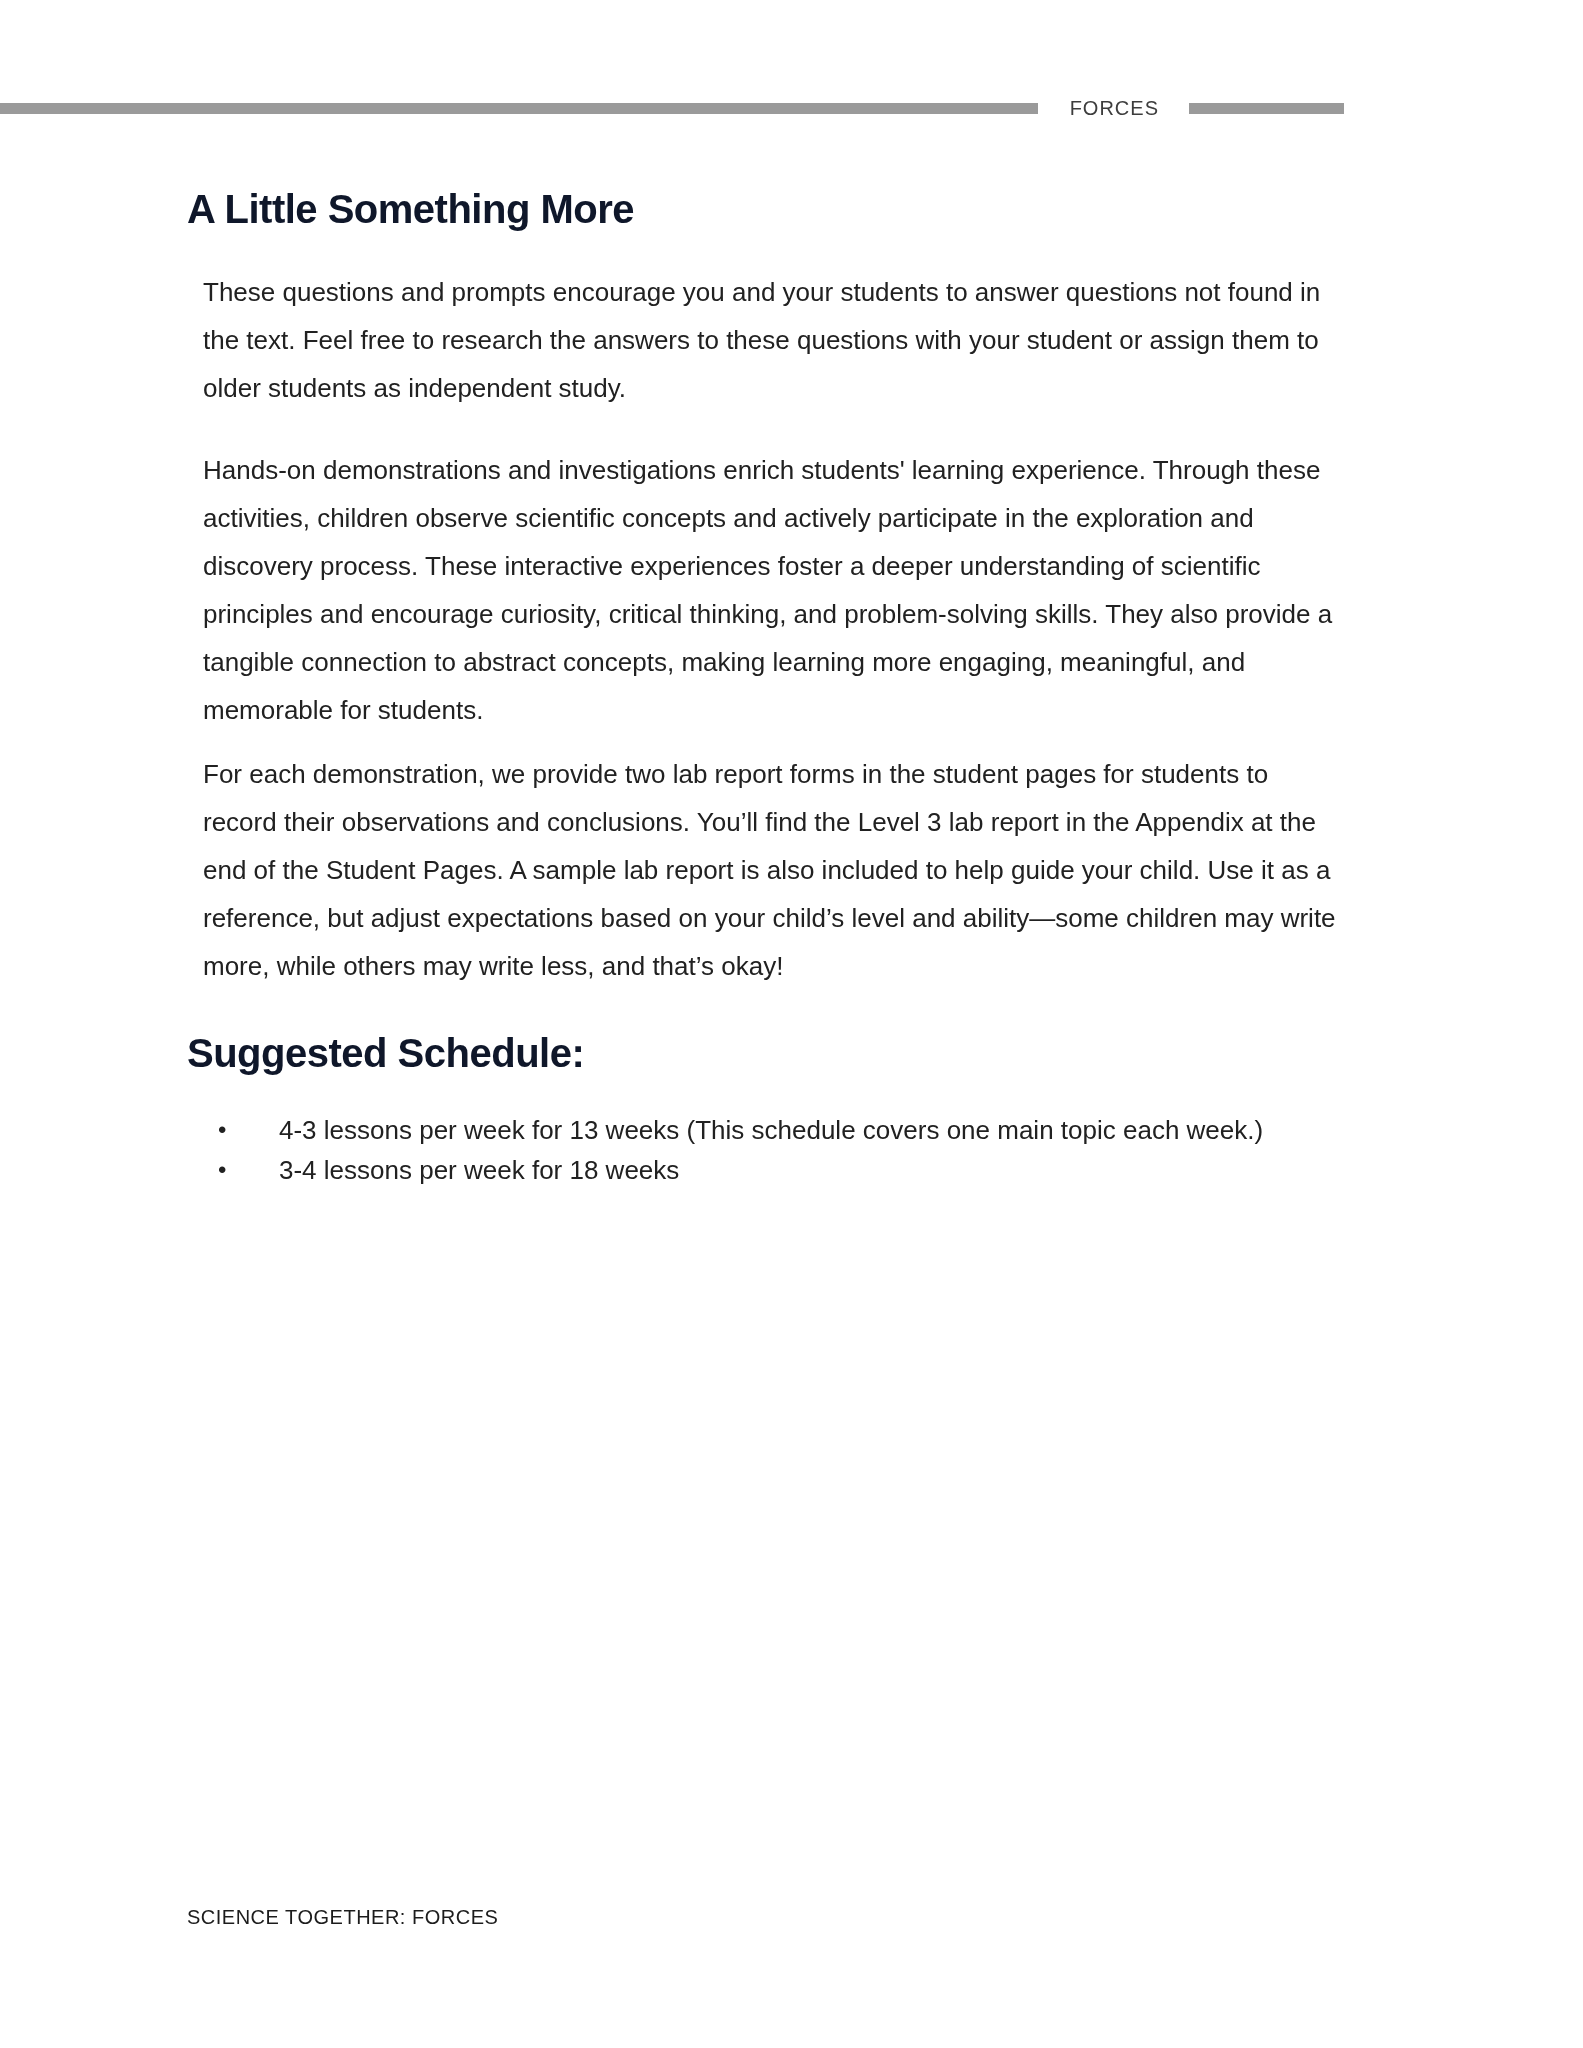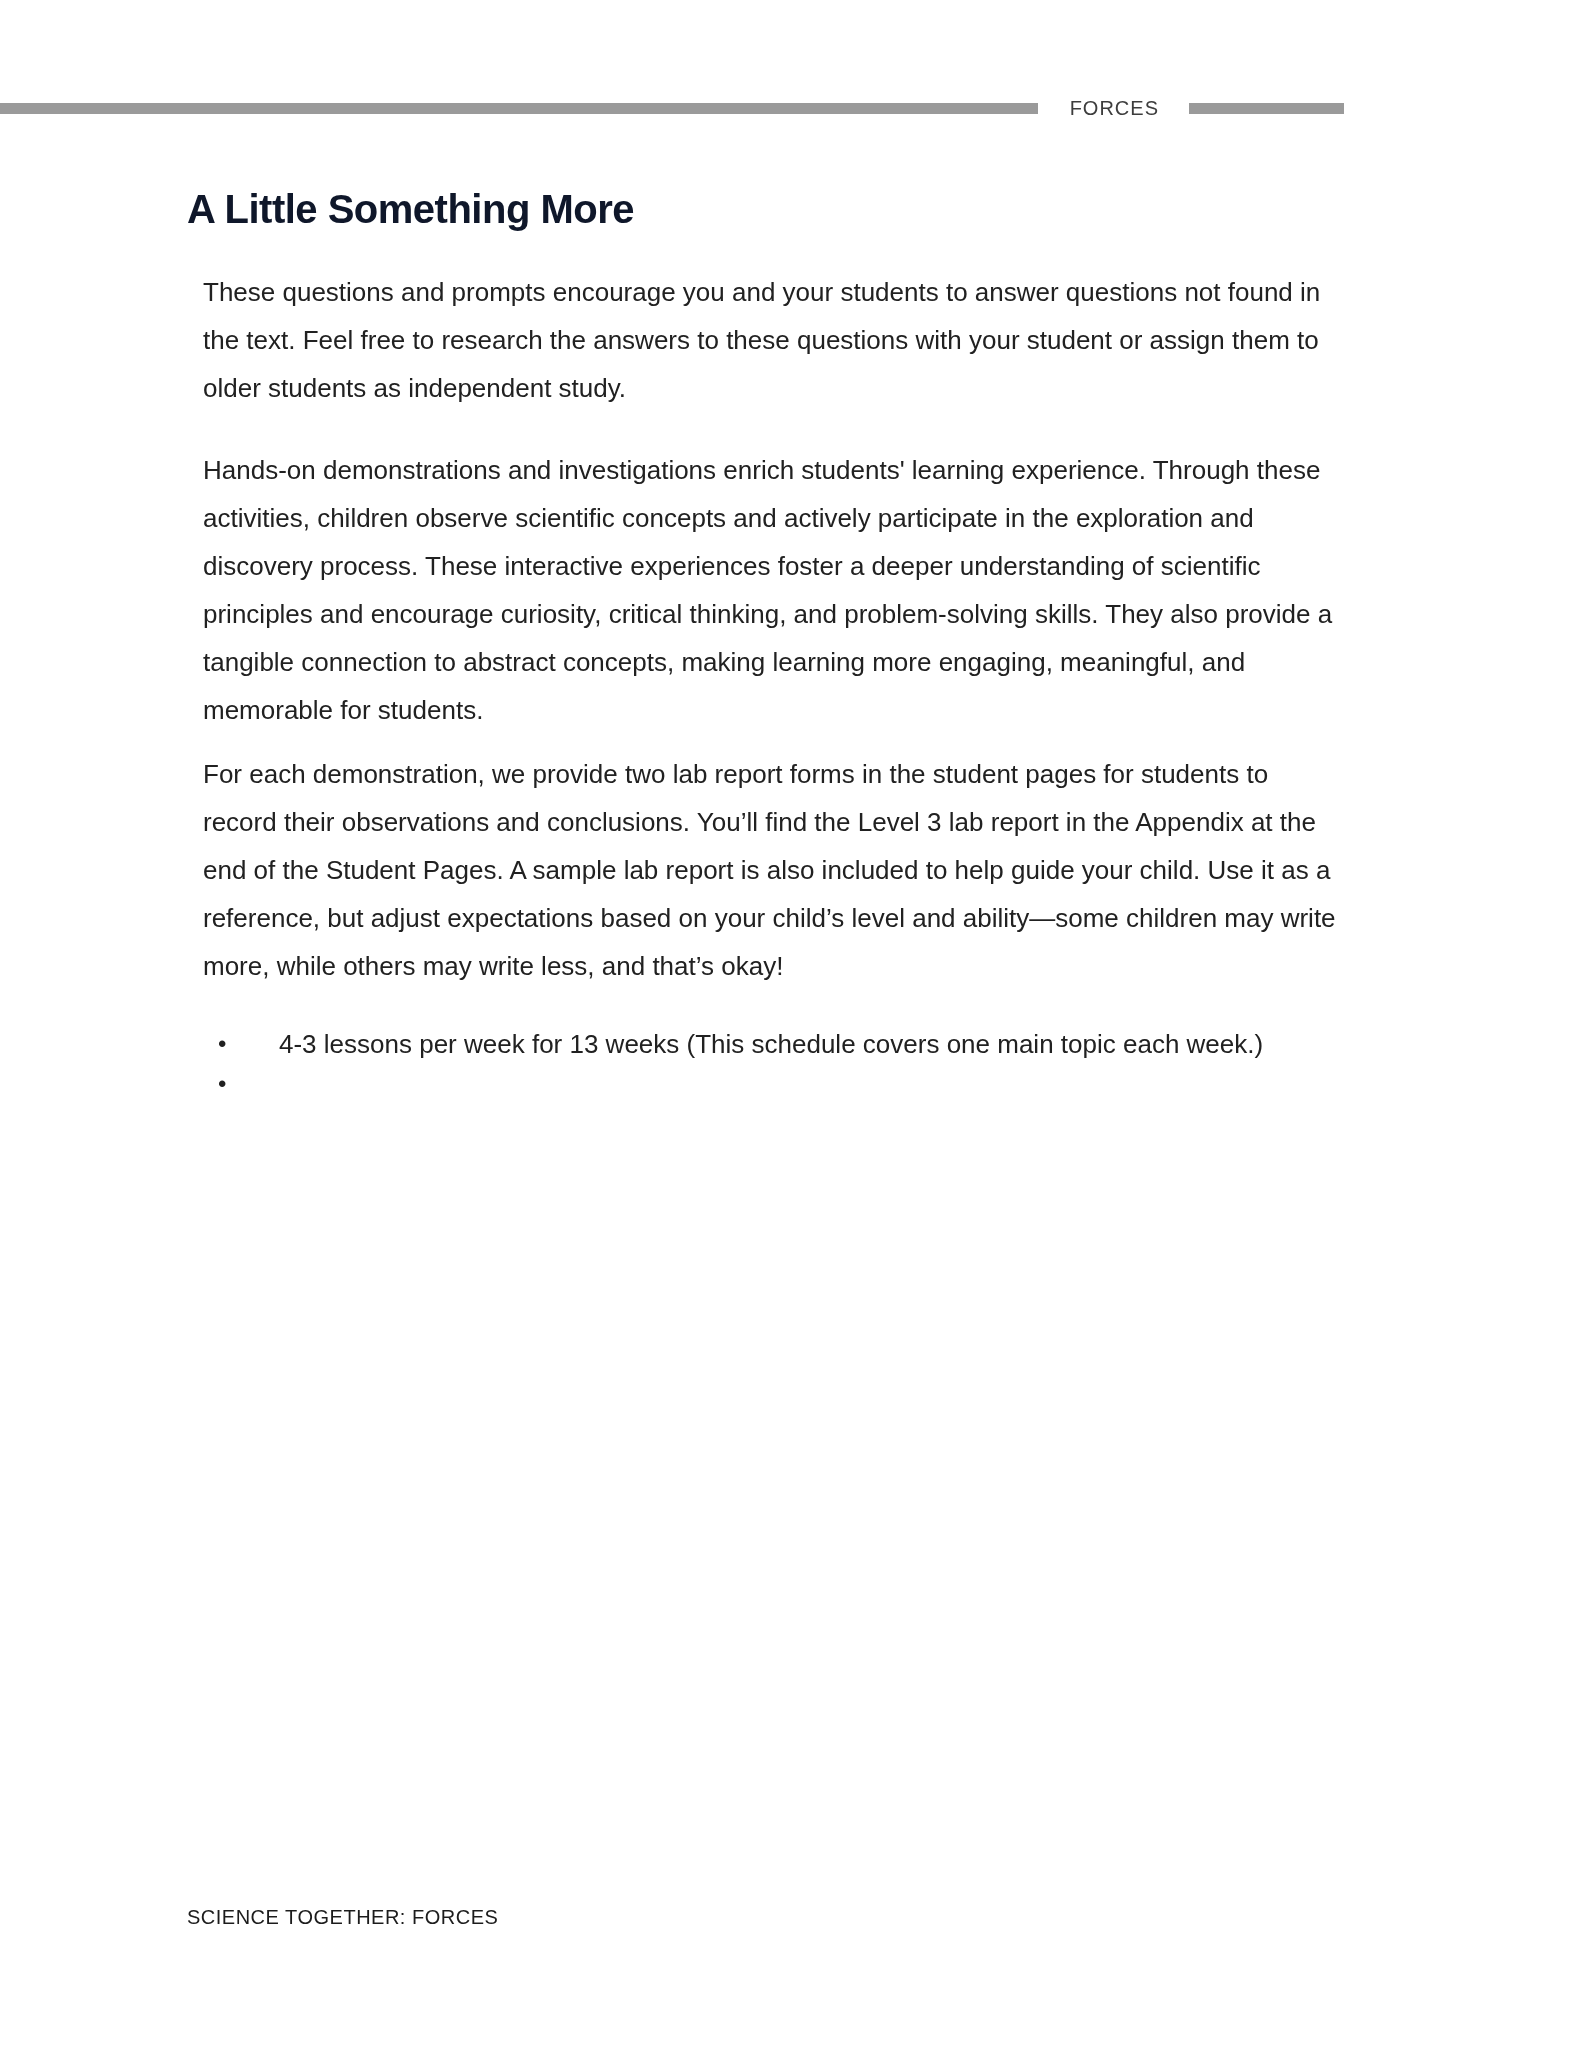--- a/index.html
+++ b/index.html
@@ -118,28 +118,30 @@
 
     <h1 class="h-little">A Little Something More</h1>
 
     <p class="body-text p-intro">These questions and prompts encourage you and your students to answer questions not found in the text. Feel free to research the answers to these questions with your student or assign them to older students as independent study.</p>
 
 
     <p class="body-text p-demo1">Hands-on demonstrations and investigations enrich students' learning experience. Through these activities, children observe scientific concepts and actively participate in the exploration and discovery process. These interactive experiences foster a deeper understanding of scientific principles and encourage curiosity, critical thinking, and problem-solving skills. They also provide a tangible connection to abstract concepts, making learning more engaging, meaningful, and memorable for students.</p>
 
     <p class="body-text p-demo2">For each demonstration, we provide two lab report forms in the student pages for students to record their observations and conclusions. You’ll find the Level 3 lab report in the Appendix at the end of the Student Pages. A sample lab report is also included to help guide your child. Use it as a reference, but adjust expectations based on your child’s level and ability—some children may write more, while others may write less, and that’s okay!</p>
 
+    <h3 class="h-sched">Suggested Schedule:</h3>
 
     <ul class="bullet-list">
       <li class="bullet-item">
         <span class="bullet-dot">•</span>
         <span>4-3 lessons per week for 13 weeks (This schedule covers one main topic each week.)</span>
       </li>
       <li class="bullet-item">
         <span class="bullet-dot">•</span>
+        <span>3-4 lessons per week for 18 weeks</span>
       </li>
     </ul>
 
 
   </div>
 
   <div class="footer">
     <span>SCIENCE TOGETHER: FORCES</span>
     <span>12</span>
   </div>

